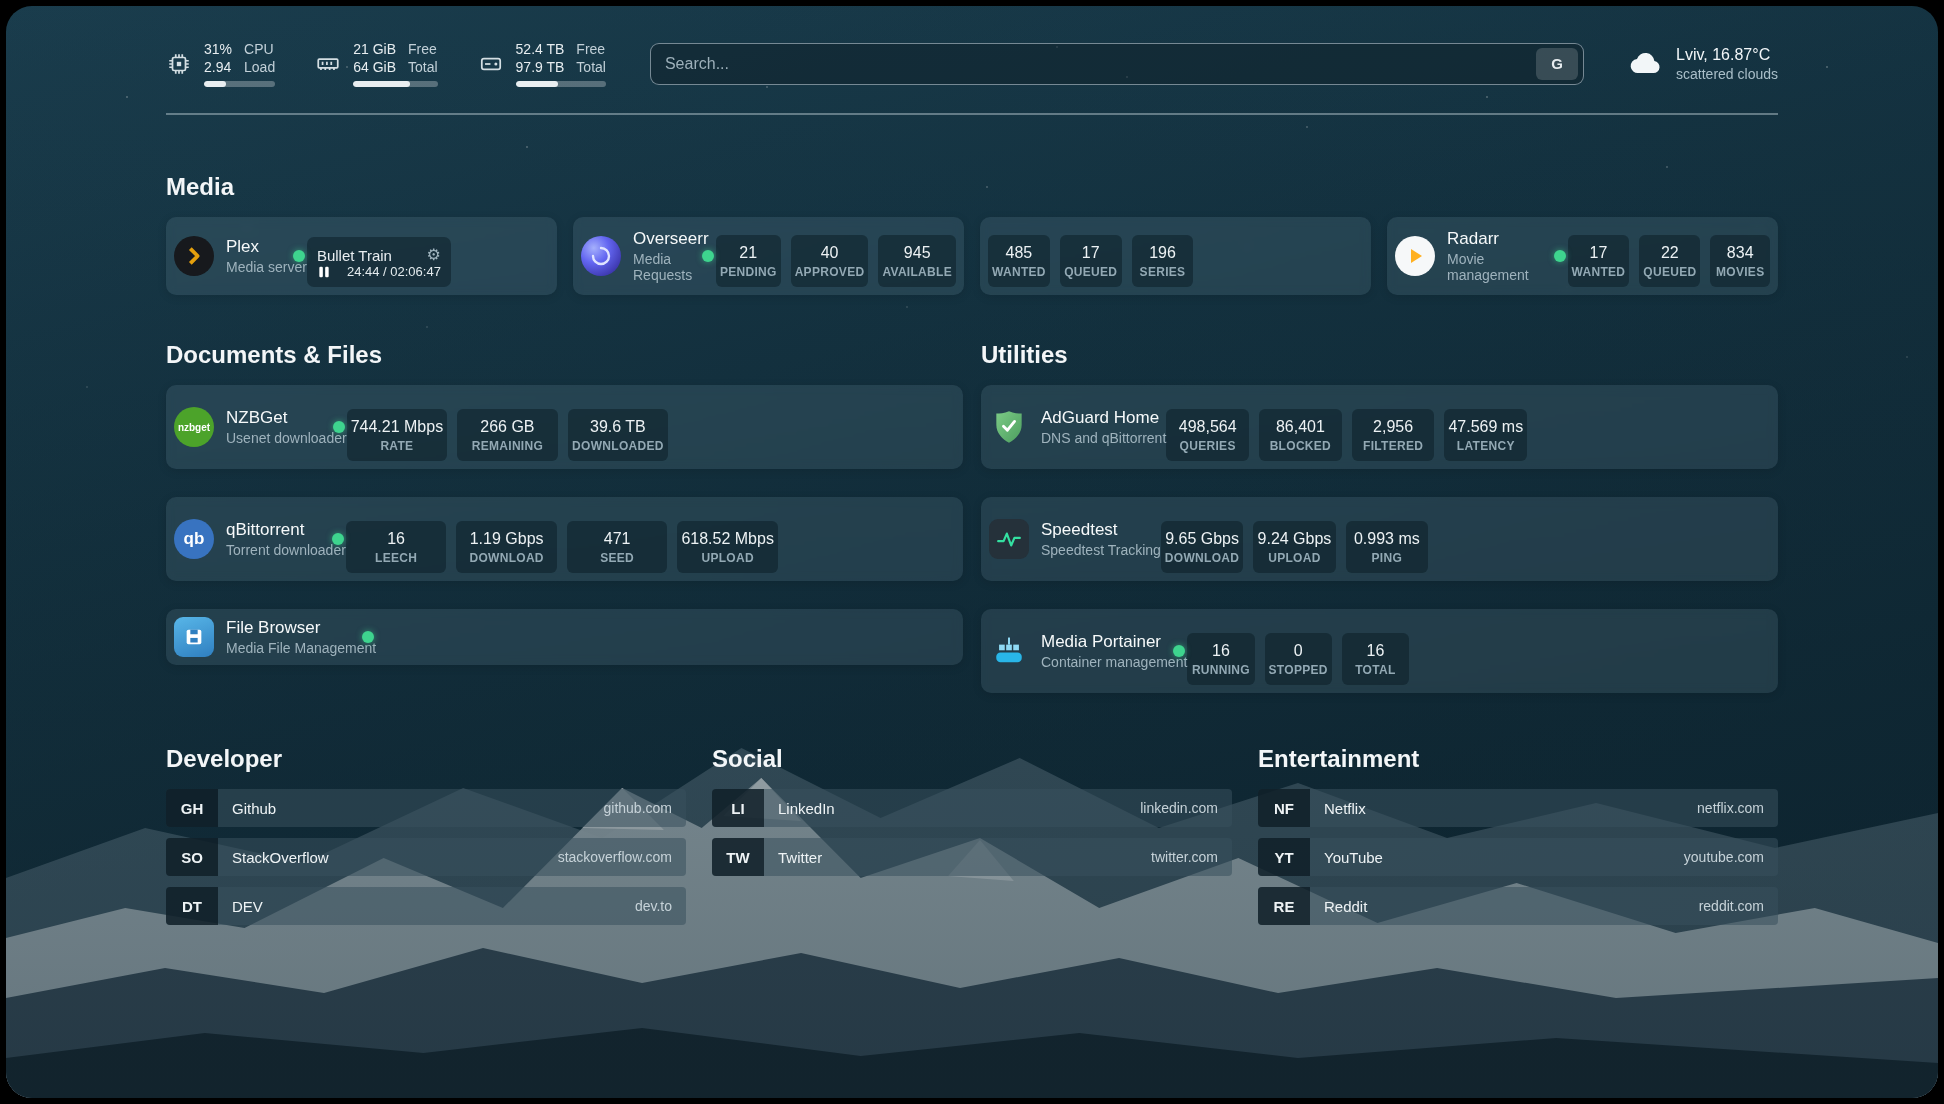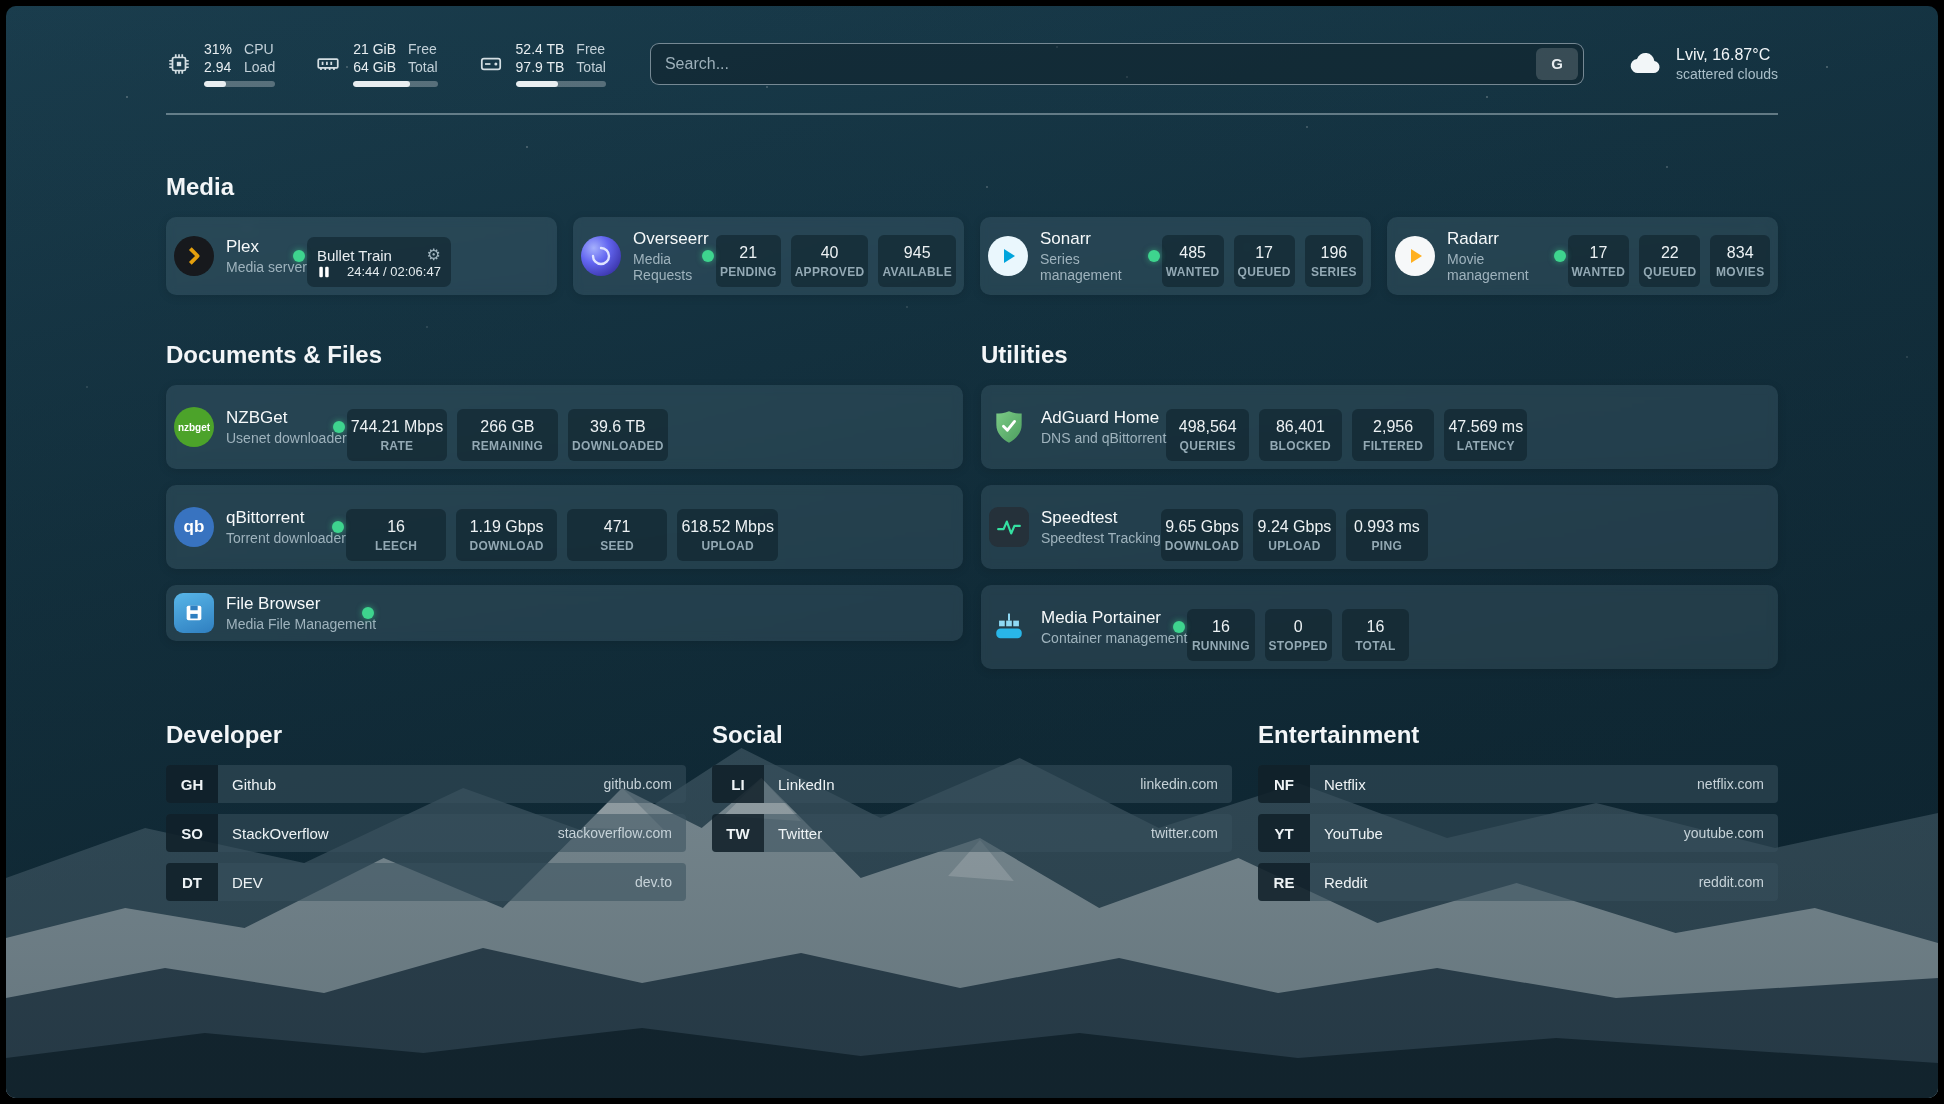--- a/index.html
+++ b/index.html
@@ -1,18 +1,18 @@
 <!DOCTYPE html>
 <html style="--status-green: #3ed48e; --accent-plex: #e5a00d; --accent-sonarr: #00a4dc; --accent-radarr: #ffb020; --accent-adguard: #68bc71; --accent-speedtest: #34e0a1; --accent-portainer: #29b6e8;"><head>
 <meta charset="utf-8">
 <style>
   * { margin:0; padding:0; box-sizing:border-box; }
   html,body { width:1944px; height:1104px; background:#000; font-family:"Liberation Sans", sans-serif; overflow:hidden; }
 
-  .frame { position:absolute; inset:6px; border-radius:10px; overflow:hidden;
+  .frame { position:absolute; inset:6px; border-radius:26px; overflow:hidden;
     background:linear-gradient(165deg,#1c4152 0%, #153544 35%, #102b38 70%, #0d2430 100%); }
 
   .stars { position:absolute; top:0; left:0; width:2px; height:2px; border-radius:50%; background:transparent;
     box-shadow: 120px 90px rgba(255,255,255,.35), 340px 60px rgba(255,255,255,.3), 520px 140px rgba(255,255,255,.35),
       760px 80px rgba(255,255,255,.3), 980px 180px rgba(255,255,255,.3), 1120px 70px rgba(255,255,255,.35),
       1300px 120px rgba(255,255,255,.3), 1480px 90px rgba(255,255,255,.35), 1660px 160px rgba(255,255,255,.3),
       1820px 60px rgba(255,255,255,.35), 240px 220px rgba(255,255,255,.25), 640px 260px rgba(255,255,255,.25),
       900px 300px rgba(255,255,255,.2), 1240px 240px rgba(255,255,255,.25), 1560px 280px rgba(255,255,255,.2),
       1750px 220px rgba(255,255,255,.25), 420px 320px rgba(255,255,255,.2), 80px 380px rgba(255,255,255,.2),
       1900px 350px rgba(255,255,255,.2), 1050px 40px rgba(255,255,255,.3); }
@@ -72,21 +72,21 @@
   .player-top { display:flex; justify-content:space-between; align-items:flex-end; }
   .player-title { font-size:15px; color:#e9eef1; }
   .gear { color:#9fb3bd; font-size:16px; cursor:pointer; }
   .player-bar { display:flex; align-items:center; gap:8px; margin-top:0; }
   .pause { width:14px; height:14px; flex:none; cursor:pointer; }
   .ptrack { flex:1; height:14px; border-radius:7px; background:rgba(255,255,255,.14); position:relative; cursor:pointer; }
   .pfill { position:absolute; left:2px; top:2px; bottom:2px; border-radius:5px; background:#e9eef1; }
   .ptime { font-size:13px; color:#e4ebee; white-space:nowrap; }
 
   .cols { display:grid; grid-template-columns:1fr 1fr; gap:18px; margin-top:46px; }
-  .stack { display:flex; flex-direction:column; gap:16px; }
+  .stack { display:flex; flex-direction:column; gap:28px; }
 
   
   .plex-bg { background:#17191d; }
   .overseerr-bg { background:radial-gradient(circle at 32% 30%, #a5b0fc 0%, #6366f1 38%, #3730a3 85%); }
   .sonarr-bg { background:#eaf7fd; }
   .radarr-bg { background:#f6f8f9; }
   .nzbget-bg { background:#4ca32a; }
   .nzbget-txt { color:#fff; font-size:10px; font-weight:700; }
   .qb-bg { background:#3873c0; }
   .qb-txt { color:#fff; font-size:17px; font-weight:700; }
@@ -271,32 +271,20 @@
               <div class="stat-label">APPROVED</div>
             </div>
             <div class="stat">
               <div class="stat-value">945</div>
               <div class="stat-label">AVAILABLE</div>
             </div>
           </div>
         </div>
 
         <div class="card">
-          <div class="card-head">
-            <div class="svc-icon sonarr-bg">
-              <svg viewBox="0 0 24 24" width="24" height="24">
-                  <path d="M8 5l11 7-11 7z" fill="#00a4dc"></path>
-                </svg>
-            </div>
-            <div class="svc-text">
-              <div class="svc-name">Sonarr</div>
-              <div class="svc-sub">Series management</div>
-            </div>
-            <span class="dot"></span>
-          </div>
           <div class="stats">
             <div class="stat">
               <div class="stat-value">485</div>
               <div class="stat-label">WANTED</div>
             </div>
             <div class="stat">
               <div class="stat-value">17</div>
               <div class="stat-label">QUEUED</div>
             </div>
             <div class="stat">

